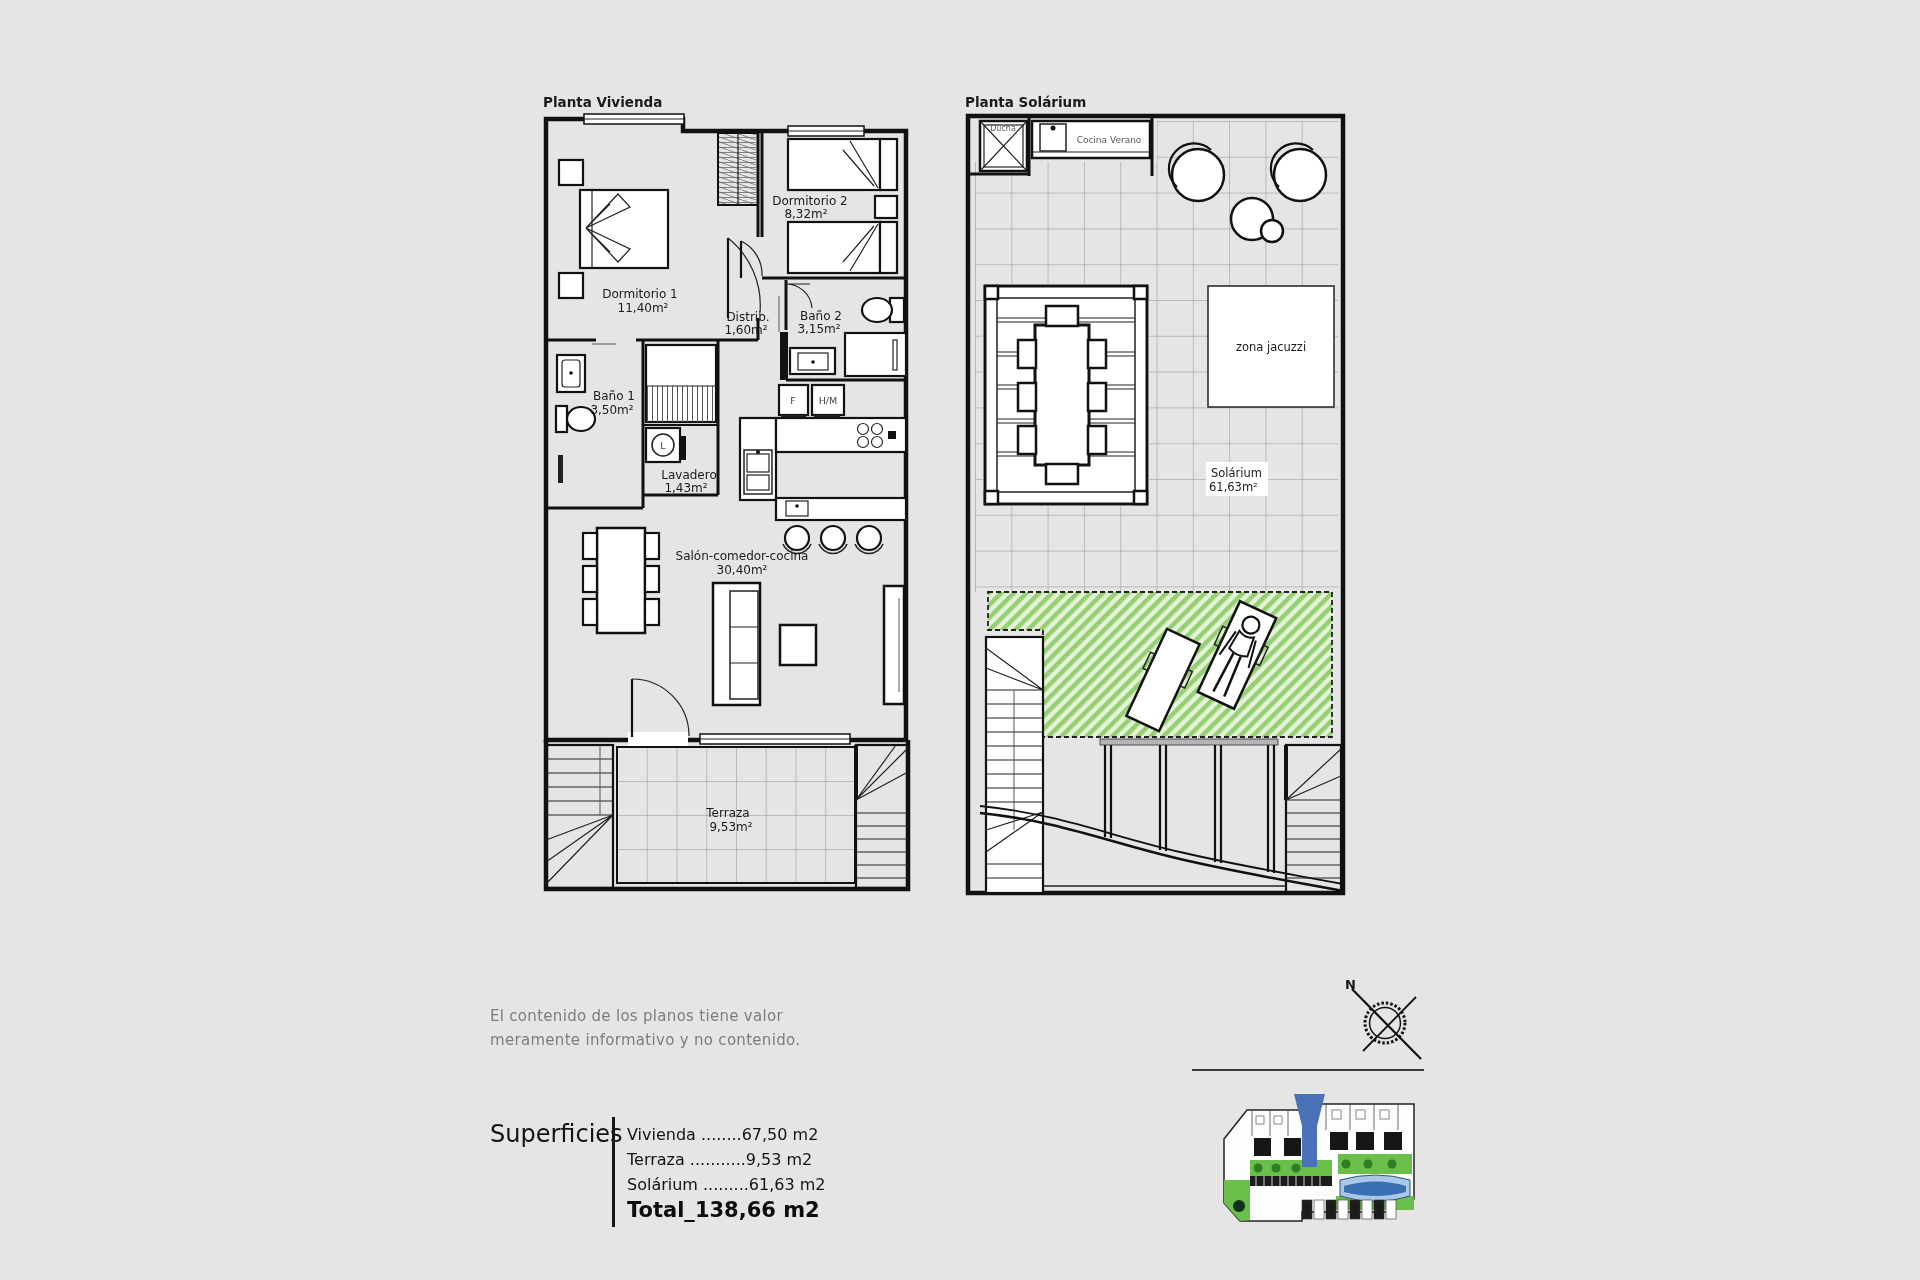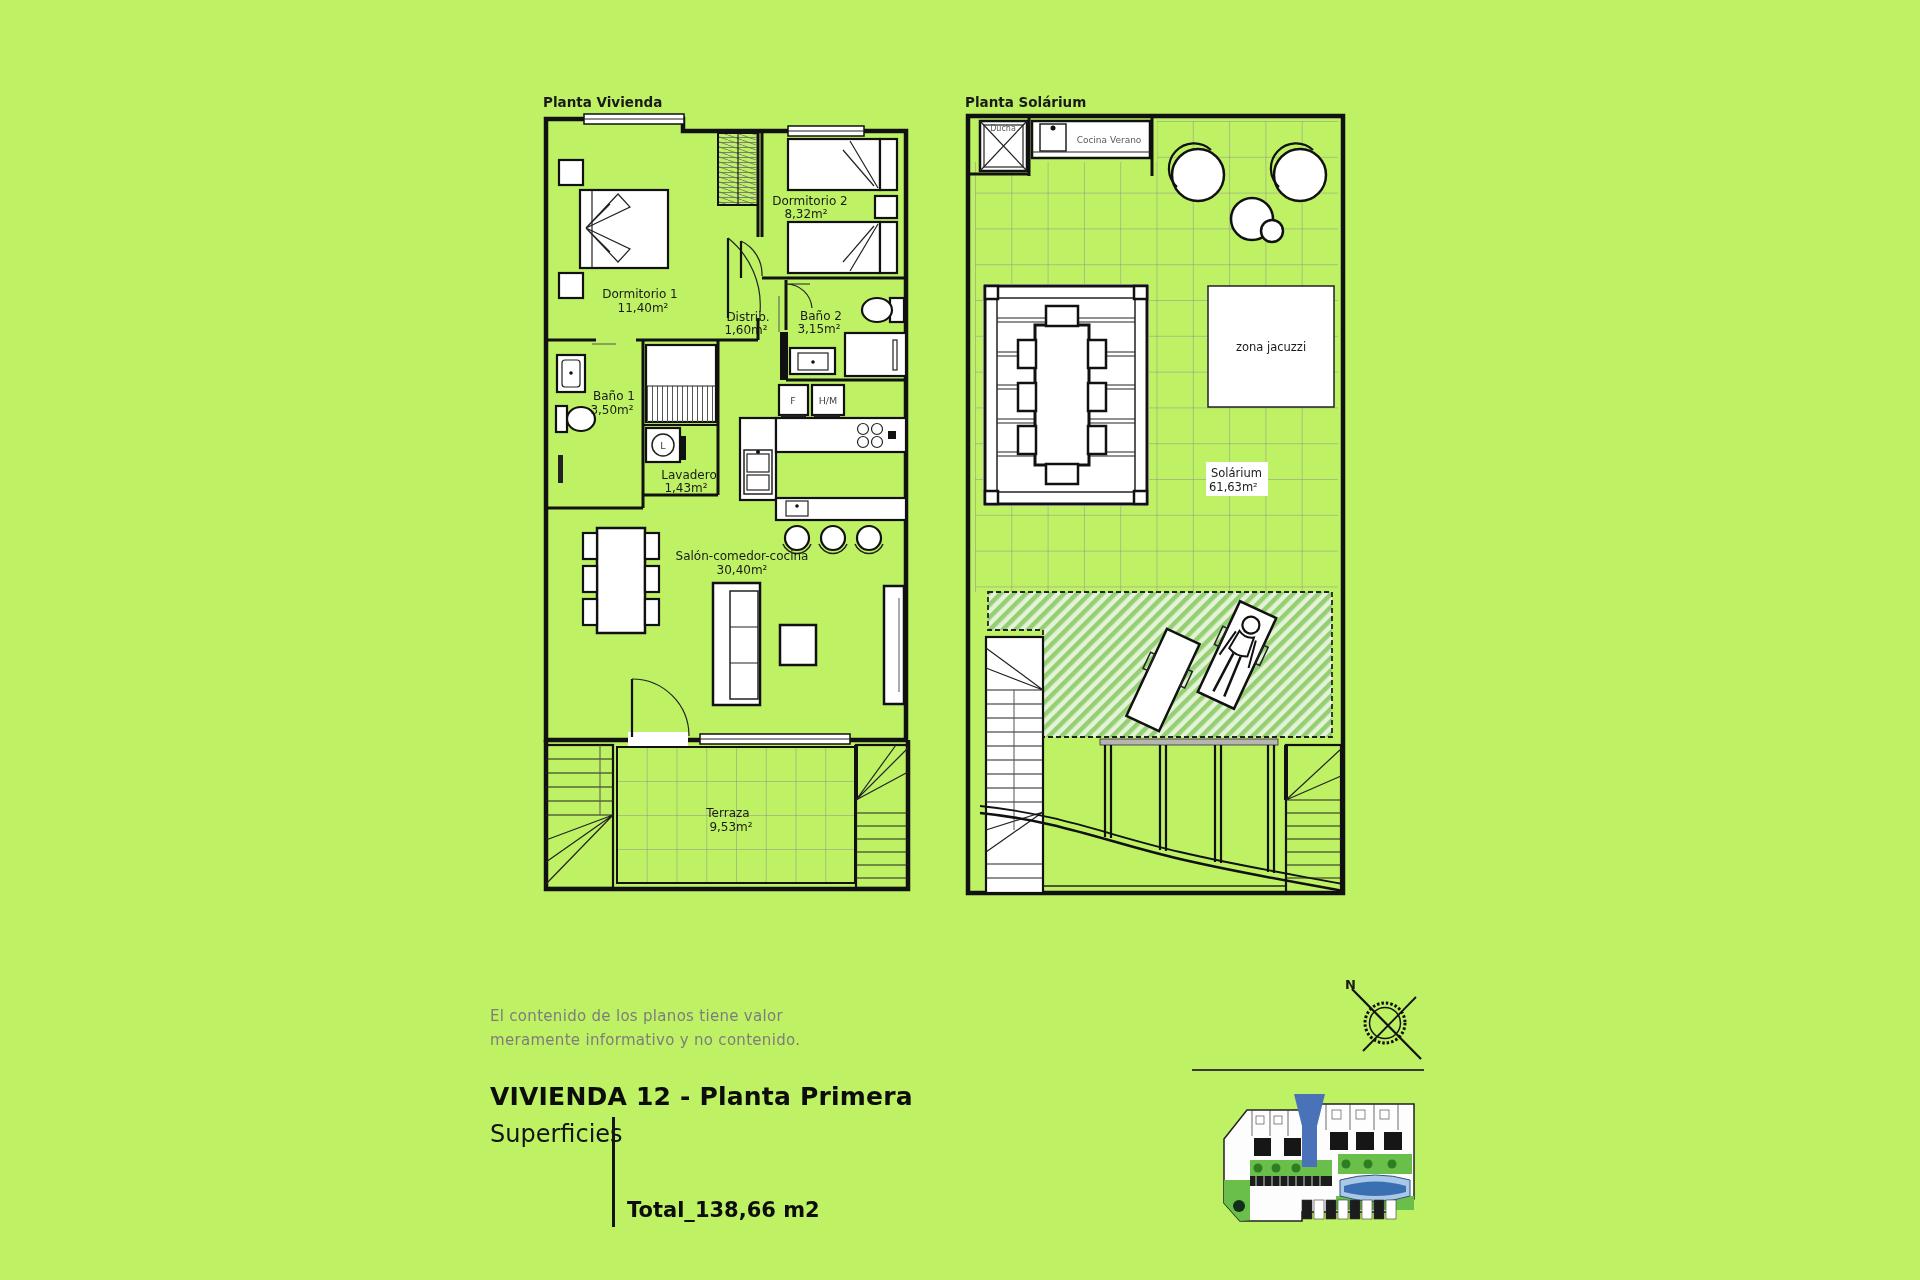--- a/index.html
+++ b/index.html
@@ -1,16 +1,16 @@
 <!DOCTYPE html>
 <html><head>
 <meta charset="utf-8">
 <style>
   html,body{margin:0;padding:0;background:#ffffff;}
-  #page{position:relative;width:1920px;height:1280px;background:#bef264;overflow:hidden;
+  #page{position:relative;width:1920px;height:1280px;background:#e5e5e5;overflow:hidden;
         font-family:"DejaVu Sans",sans-serif;}
   svg{position:absolute;left:0;top:0;}
   svg text{font-family:"DejaVu Sans",sans-serif;fill:#1a1a1a;}
   .pt{font-size:13.5px;font-weight:600;}
   .rl{font-size:12px;text-anchor:middle;}
   .tiny{font-size:8px;fill:#5a5a5a;text-anchor:middle;}
   .tiny2{font-size:9px;fill:#5a5a5a;text-anchor:middle;}
   .jl{font-size:11.5px;text-anchor:middle;}
   .sol{font-size:11.5px;}
   .app{font-size:9.5px;fill:#444;text-anchor:middle;}
@@ -390,20 +390,24 @@
     </g>
     <path d="M1294,1094 L1325,1094 L1317,1126 L1317,1167 L1302,1167 L1302,1126 Z" fill="#4a72b8"></path>
   </g>
 </svg>
 
 <div class="abs disclaimer">
   <div>El contenido de los planos tiene valor</div>
   <div>meramente informativo y no contenido.</div>
 </div>
 
-<div class="abs main-title">VIVIENDA 12 - Planta Primera</div>
 <div class="abs superficies">Superficies</div>
 <div class="abs divider"></div>
+<div class="abs rows">
+  <div>Vivienda ........67,50 m2</div>
+  <div>Terraza ...........9,53 m2</div>
+  <div>Solárium .........61,63 m2</div>
+</div>
 <div class="abs total">
   <span>Total_</span><span class="val">138,66 m2</span>
 </div>
 
 </div>
 
 </body></html>

